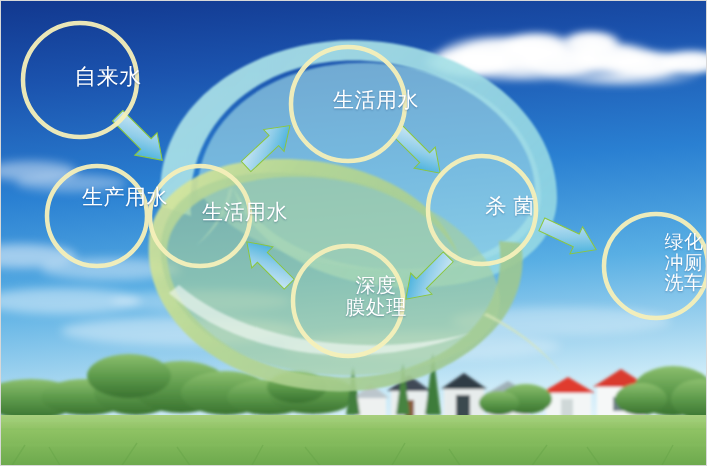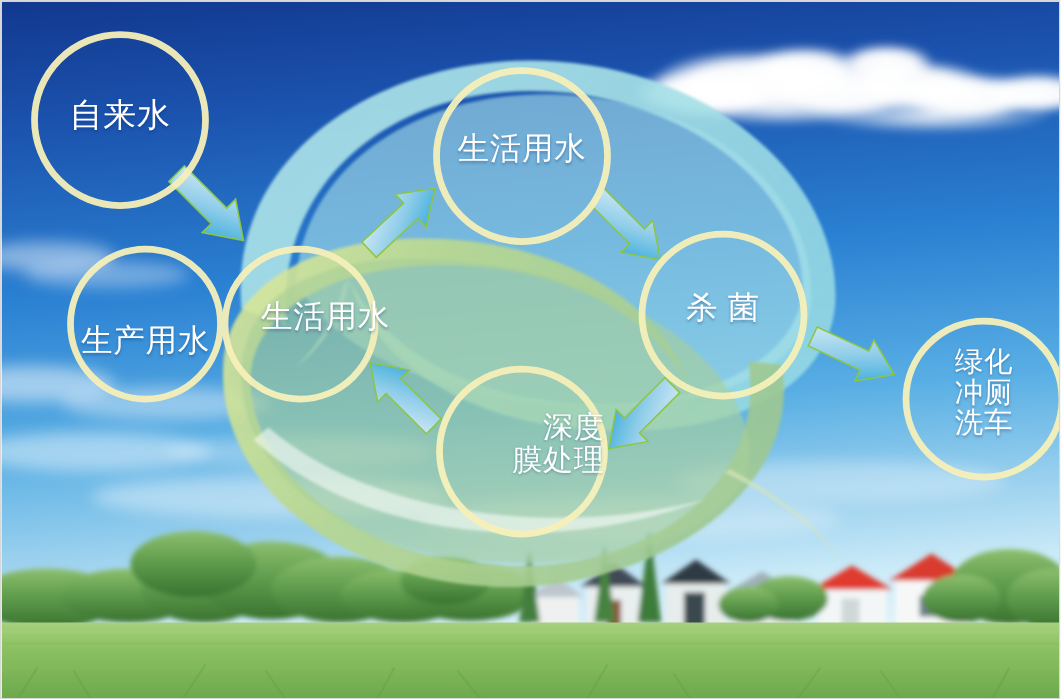--- a/index.html
+++ b/index.html
@@ -3,25 +3,25 @@
 <meta charset="utf-8">
 <style>
   html,body{margin:0;padding:0;background:#fff;}
   body{font-family:"Liberation Sans","DejaVu Sans",sans-serif;}
   #stage{position:relative;width:707px;height:466px;overflow:hidden;border:1px solid #d8d8d8;box-sizing:border-box;}
   #stage svg.layer{position:absolute;left:0;top:0;width:707px;height:466px;}
   .node-label{
     position:absolute;color:#ffffff;font-weight:400;
     text-shadow:0 1px 2px rgba(0,40,90,.35);
     text-align:center;line-height:1.08;white-space:pre-line;
-    pointer-events:none;letter-spacing:.5px;
+    pointer-events:none;letter-spacing:.5px;padding-left:28px;
   }
   .lbl-22{font-size:22px;}
   .lbl-21{font-size:21px;}
-  .lbl-20{font-size:20px;text-align:right;}
+  .lbl-20{font-size:20px;}
   .lbl-19{font-size:19px;}
 </style>
 </head>
 <body>
 
 <div id="stage">
 
   <svg class="layer" viewBox="0 0 707 466" preserveAspectRatio="none">
     <defs>
       <linearGradient id="skyGrad" x1="0" y1="0" x2="0.12" y2="1">
@@ -241,21 +241,21 @@
       <circle cx="96" cy="215" r="50"></circle>
       <circle cx="199" cy="215" r="50"></circle>
       <circle cx="347" cy="103" r="57"></circle>
       <circle cx="481" cy="209" r="54"></circle>
       <circle cx="347" cy="300" r="55"></circle>
       <circle cx="655" cy="265" r="52"></circle>
     </g>
   </svg>
 
   <div class="node-label lbl-22" style="left:0px;  top:64px;  width:158px;">自来水</div>
-  <div class="node-label lbl-21" style="left:26px; top:216px; width:140px;">生产用水</div>
+  <div class="node-label lbl-21" style="left:26px; top:185px; width:140px;">生产用水</div>
   <div class="node-label lbl-21" style="left:146px;top:200px; width:140px;">生活用水</div>
   <div class="node-label lbl-21" style="left:277px;top:88px;  width:140px;">生活用水</div>
   <div class="node-label lbl-21" style="left:411px;top:194px; width:140px;">杀  菌</div>
   <div class="node-label lbl-20" style="left:292px;top:274px; width:110px;">深度
 膜处理</div>
   <div class="node-label lbl-19" style="left:610px;top:231px; width:90px;">绿化
 冲厕
 洗车</div>
 
 </div>

